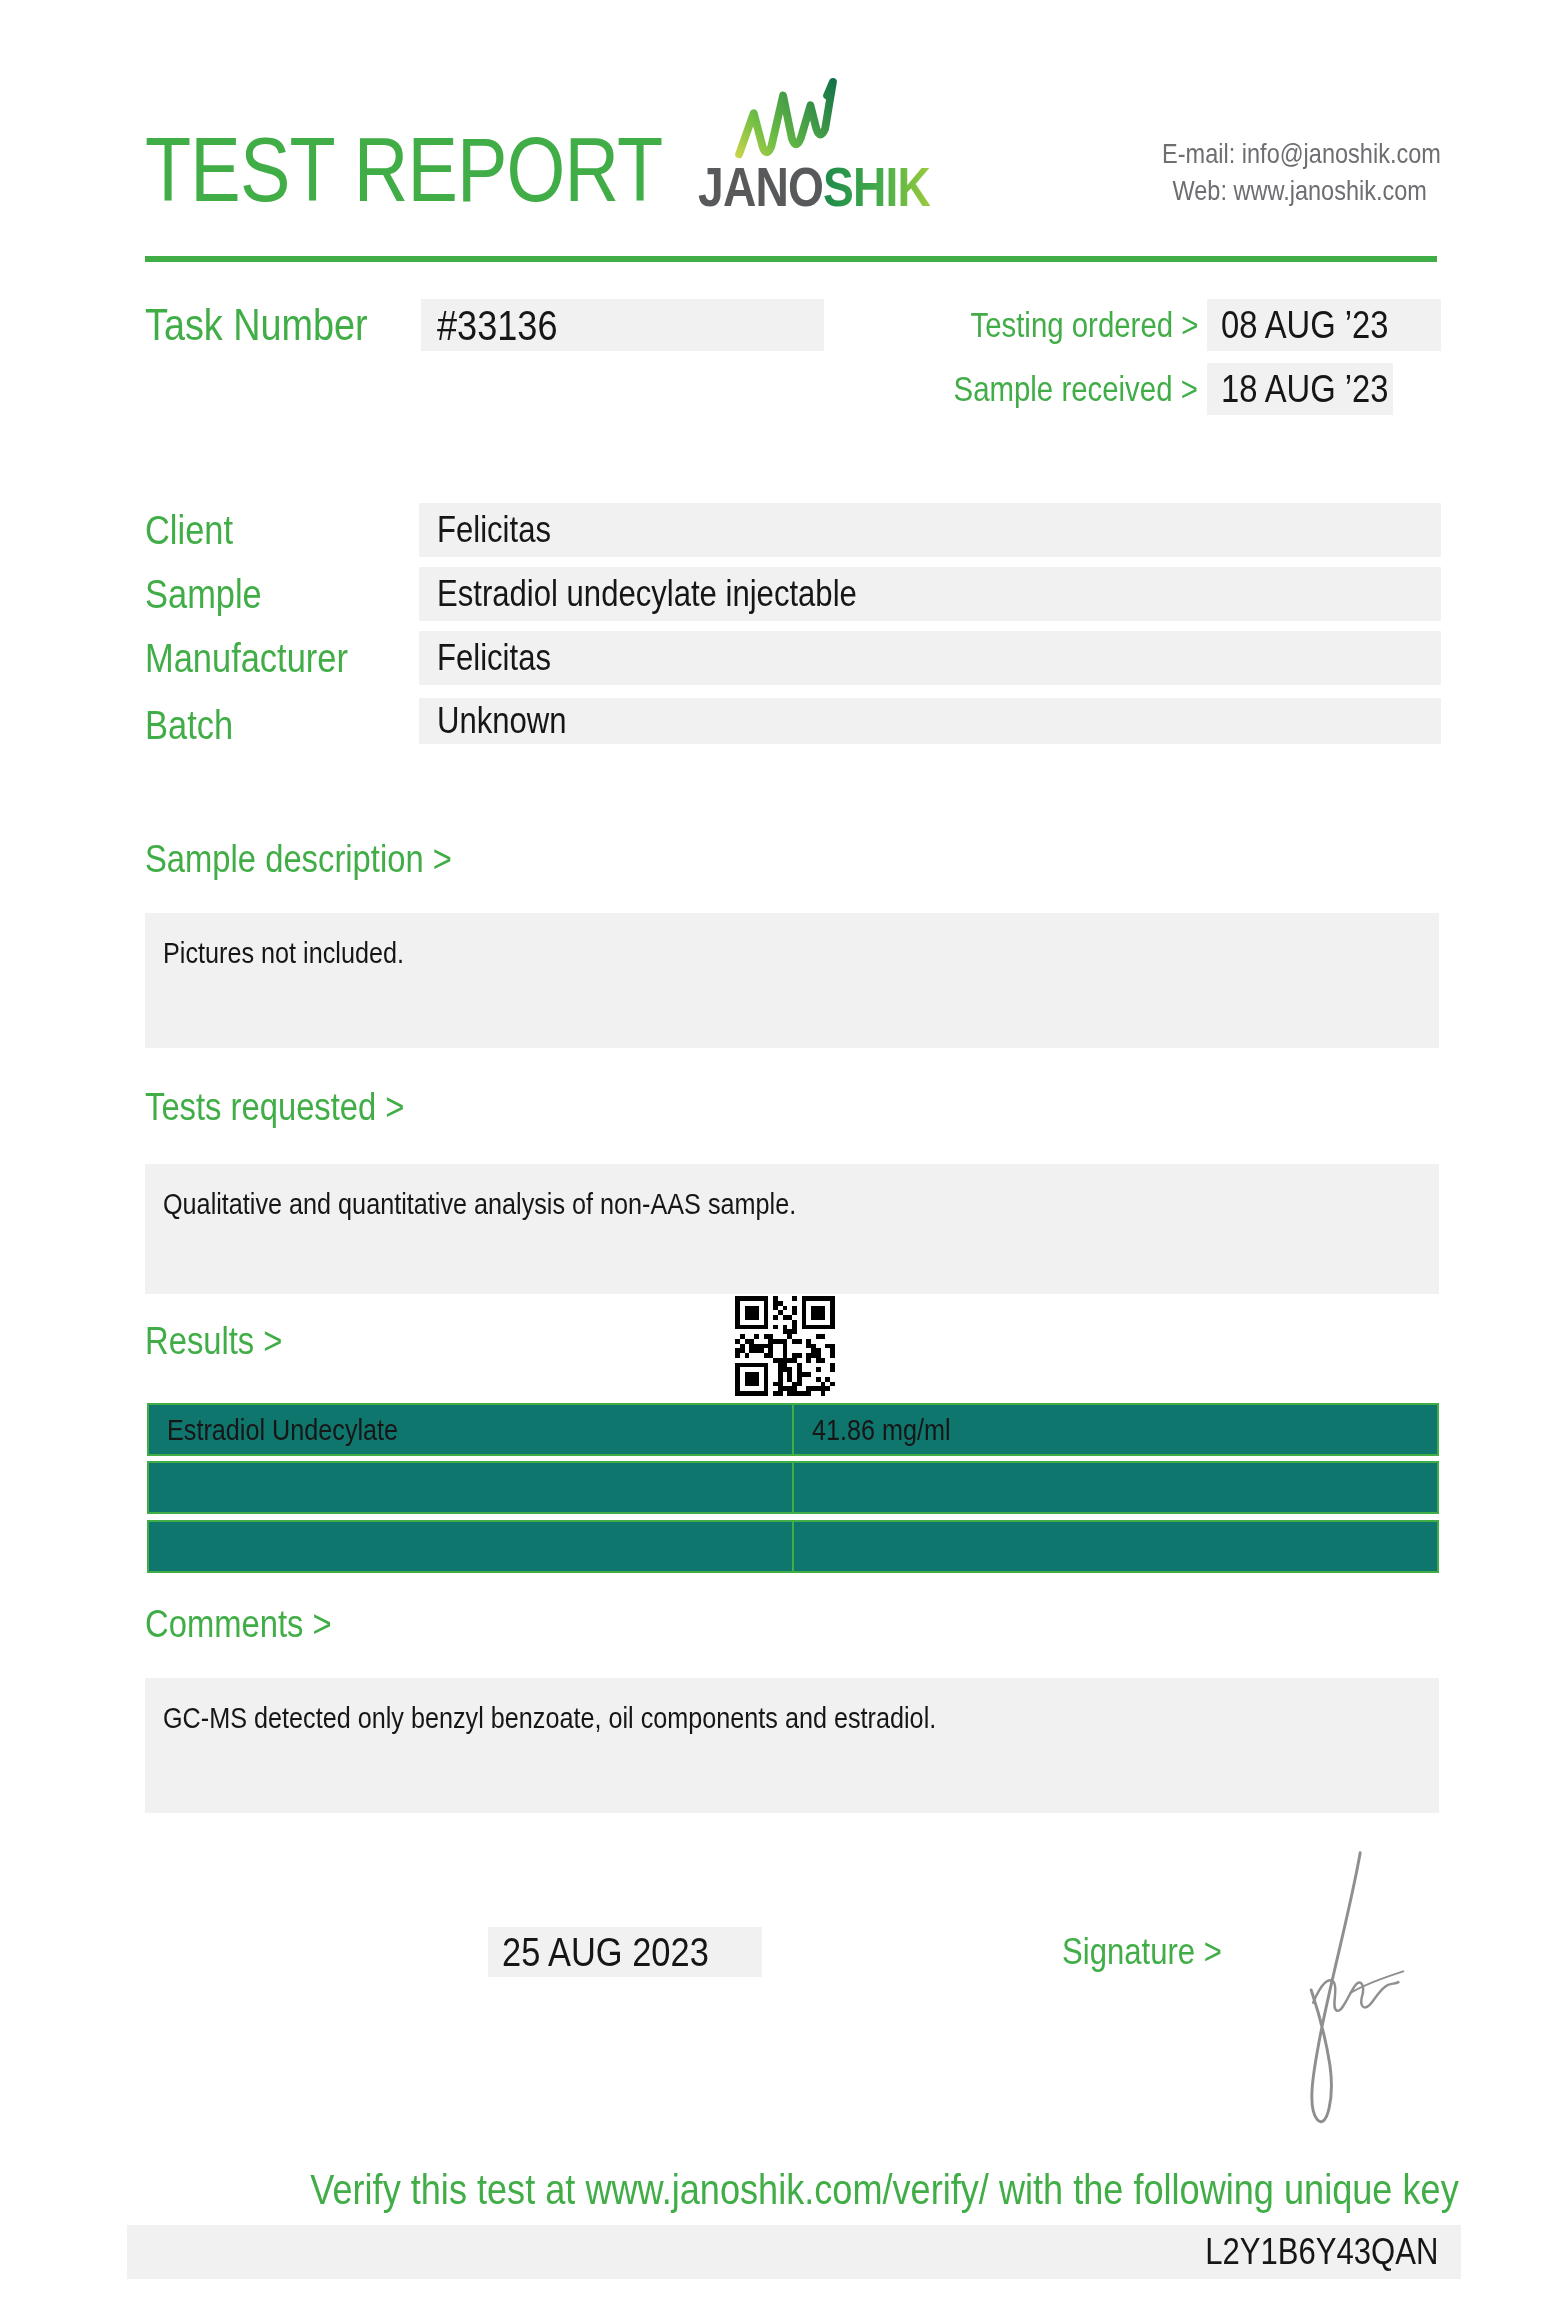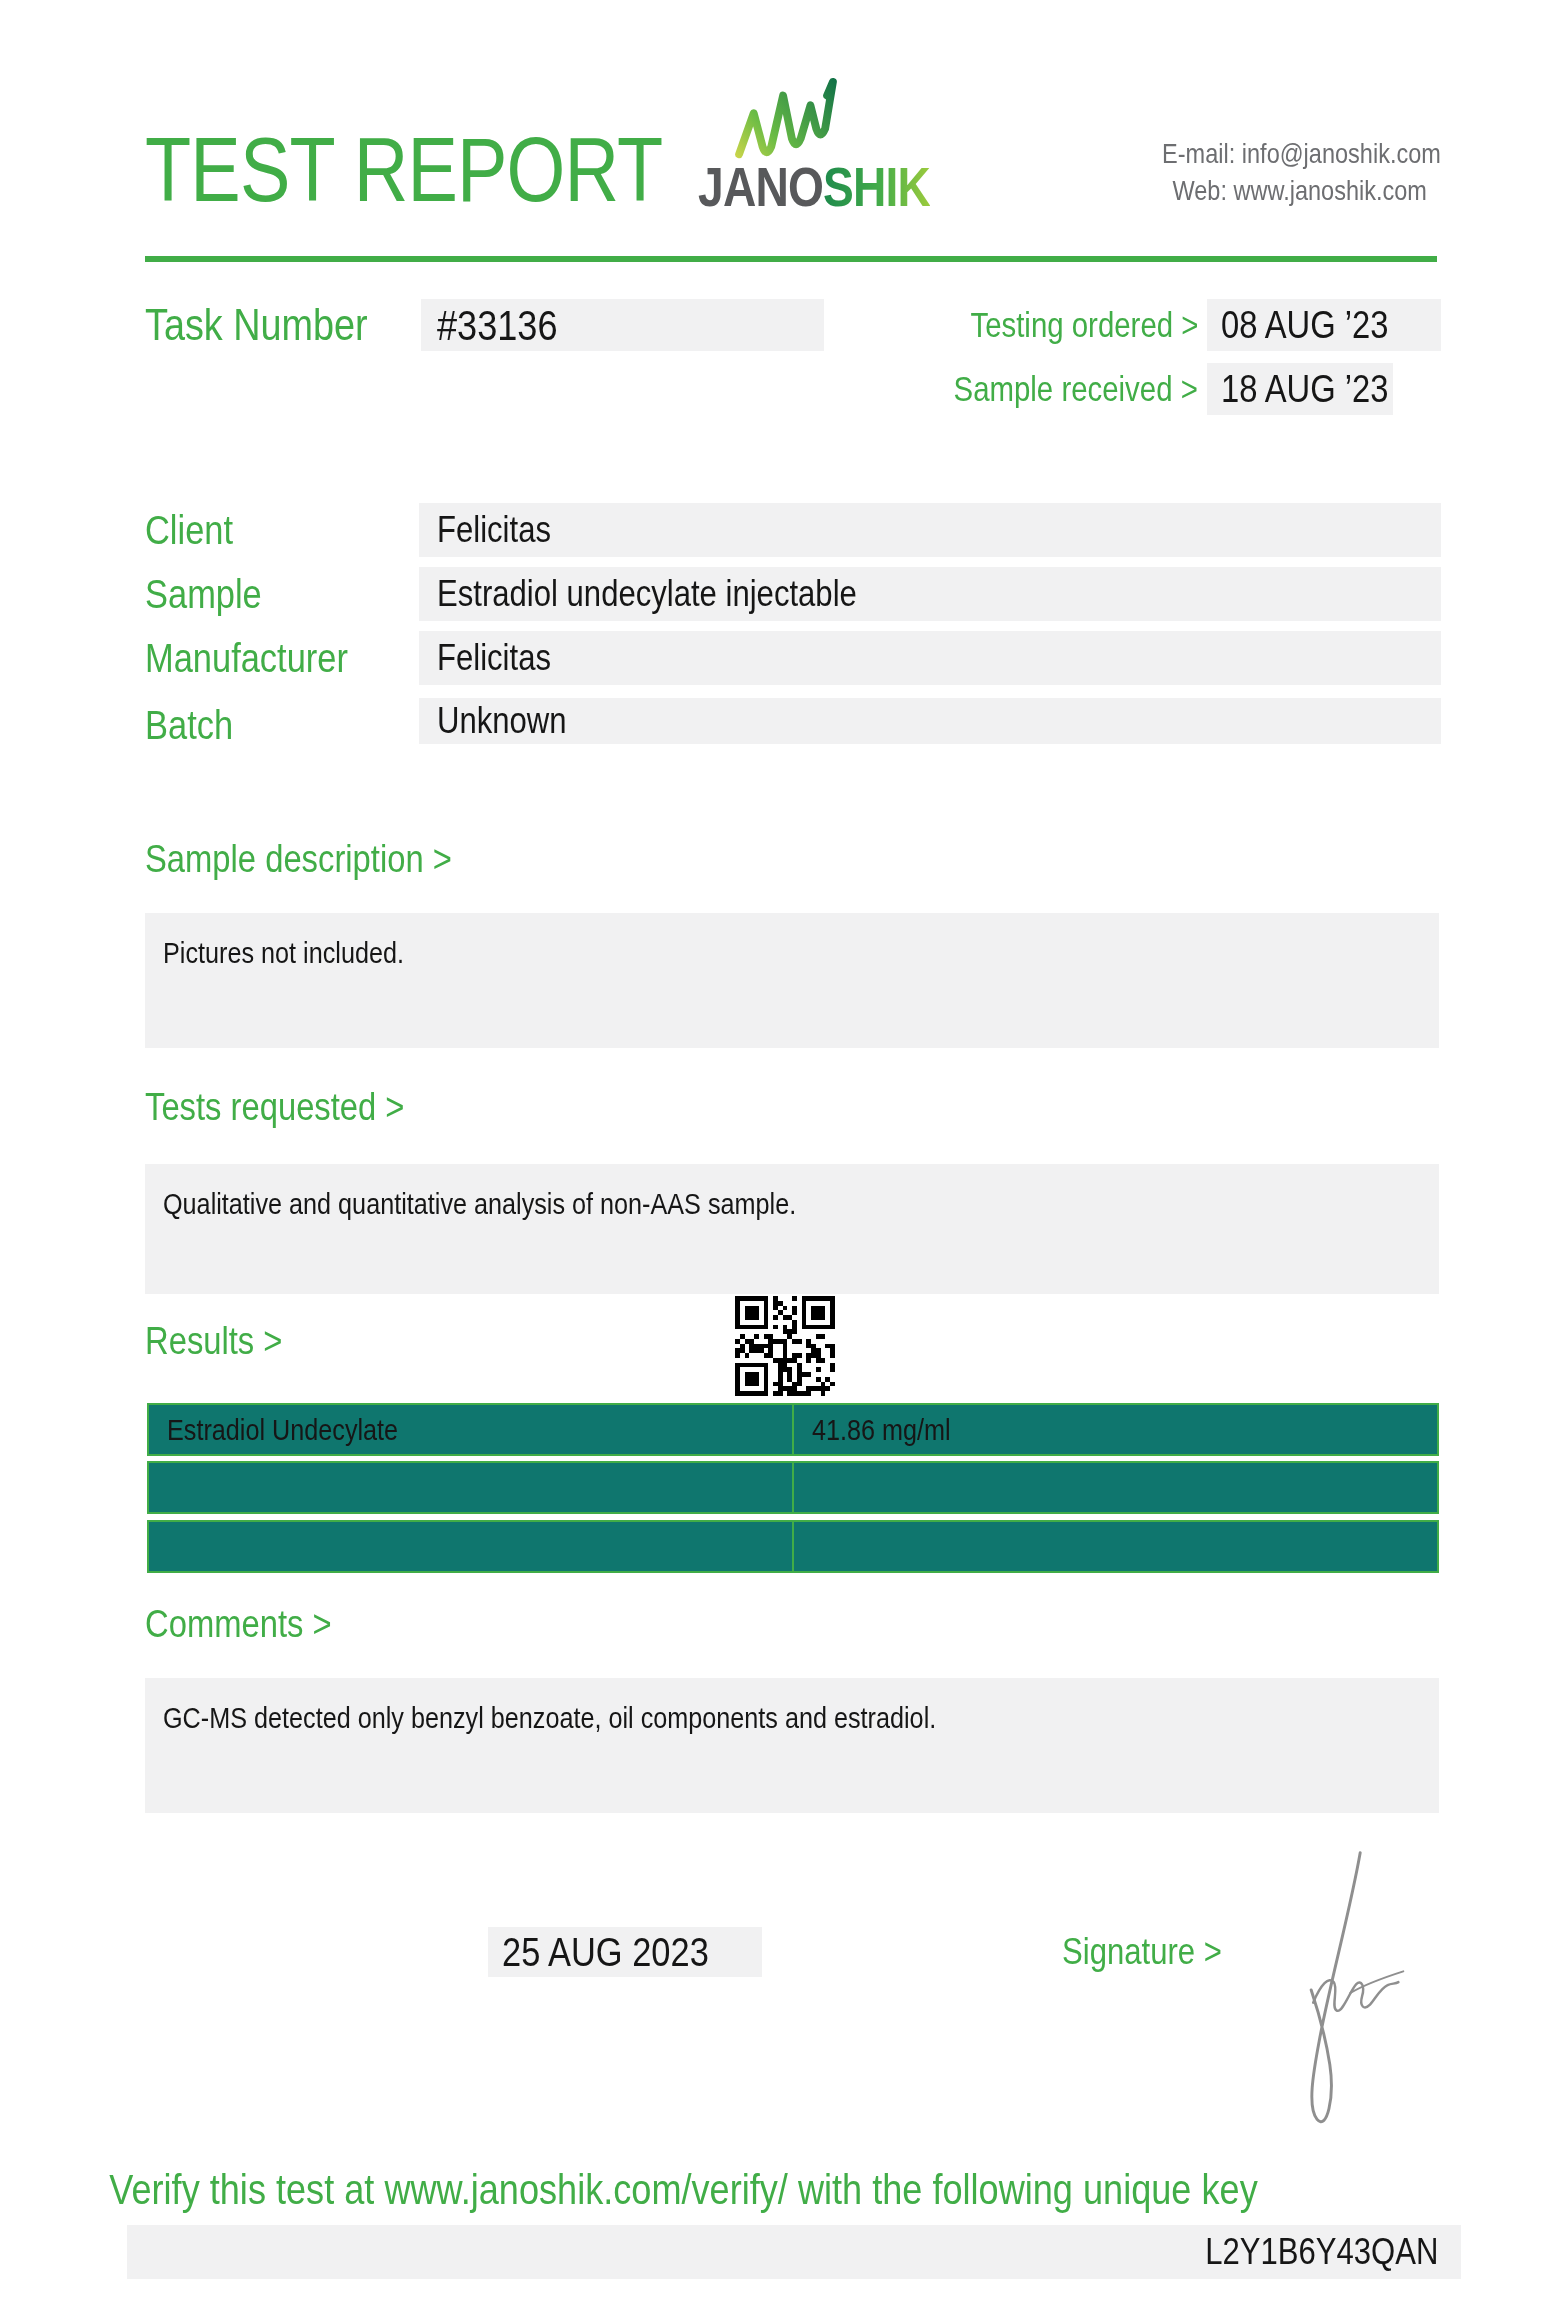--- a/index.html
+++ b/index.html
@@ -410,21 +410,21 @@
   <div class="fieldlabel" style="left:1062px;top:1927px;height:50px;font-size:37px">
     <span class="lh cx" style="height:50px">Signature &gt;</span>
   </div>
 
   <svg class="abs" style="left:1264px;top:1841px" width="162" height="294" viewBox="0 0 165 300" fill="none" stroke="#8f8f8f" stroke-linecap="round">
     <path d="M98 12 C88 70 66 150 56 205 C50 237 44 272 54 284 C64 296 72 262 67 228 C62 196 54 170 48 152" stroke-width="3"></path>
     <path d="M50 165 C58 146 66 138 71 144 C76 150 68 170 74 173 C80 176 88 152 94 146 C99 141 103 148 100 158 C97 169 102 173 108 167 C114 160 119 150 126 147 C130 145 134 146 137 144" stroke-width="2.5"></path>
     <path d="M88 155 C100 148 120 140 142 133" stroke-width="2"></path>
   </svg>
 
-  <div class="abs green" style="left:0;top:2168px;width:1568px;text-align:left;font-size:43px;line-height:1">
+  <div class="abs green" style="left:0;top:2168px;width:1568px;text-align:right;font-size:43px;line-height:1">
     <span class="cx-c">Verify this test at www.janoshik.com/verify/ with the following unique key</span>
   </div>
   <div class="gbox" style="left:127px;top:2225px;width:1334px;height:54px;justify-content:flex-end">
     <span class="cx-c" style="font-size:37px">L2Y1B6Y43QAN</span>
   </div>
 
 </div>
 
 
 </body></html>

